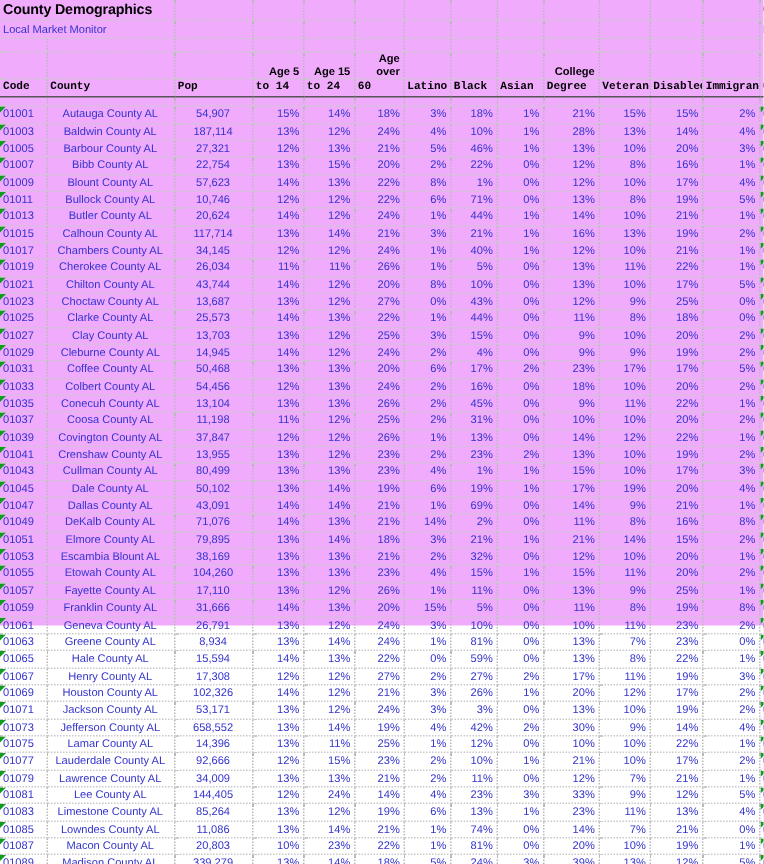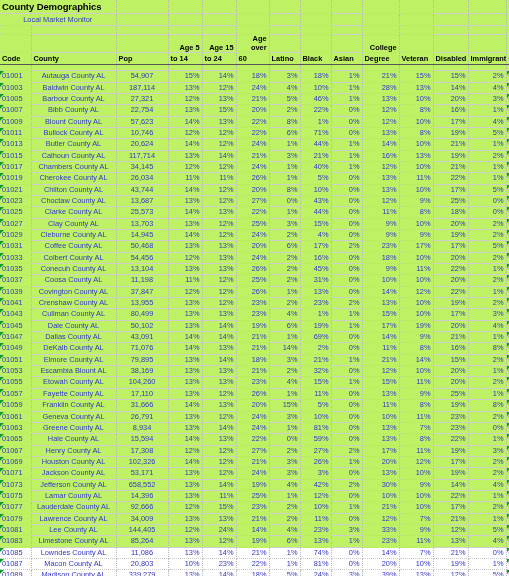--- a/index.html
+++ b/index.html
@@ -9,23 +9,23 @@
   }
   body {
     width: 509px;
     height: 576px;
     overflow: hidden;
     font-family: "Liberation Sans", sans-serif;
     -webkit-font-smoothing: antialiased;
   }
   #sheet {
     width: 509px;
-    height: 548px;
+    height: 417px;
     position: relative;
-    background: #bef264;
+    background: #f0abfc;
   }
   table.grid {
     border-collapse: collapse;
     table-layout: fixed;
     width: 509px;
     font-size: 7.4px;
     color: #3333cc;
   }
   table.grid td {
     border-right: 1px dotted #b9b9b9;
@@ -72,37 +72,37 @@
   tr.r-headpad td {
     height: 18px;
     line-height: 9px;
     vertical-align: bottom;
   }
   tr.r-head td {
     height: 11px;
     line-height: 11px;
     vertical-align: bottom;
     border-bottom: 1px solid #555555;
+    font-family: Liberation Mono, monospace;
   }
   tr.r-afterhead td {
     height: 6px;
     line-height: 6px;
     border-bottom: 1px dotted #c9c9c9;
   }
 
   .title-cell {
     font-size: 9.5px;
     font-weight: bold;
     color: #000000;
     letter-spacing: -0.1px;
   }
   .sub-cell {
     font-size: 7.4px;
     color: #3333cc;
-    text-align: center;
   }
   .hdr {
     font-size: 7.4px;
     font-weight: bold;
     color: #000000;
   }
   .hdr-l { text-align: left; }
   .hdr-r { text-align: left; }
 
   

